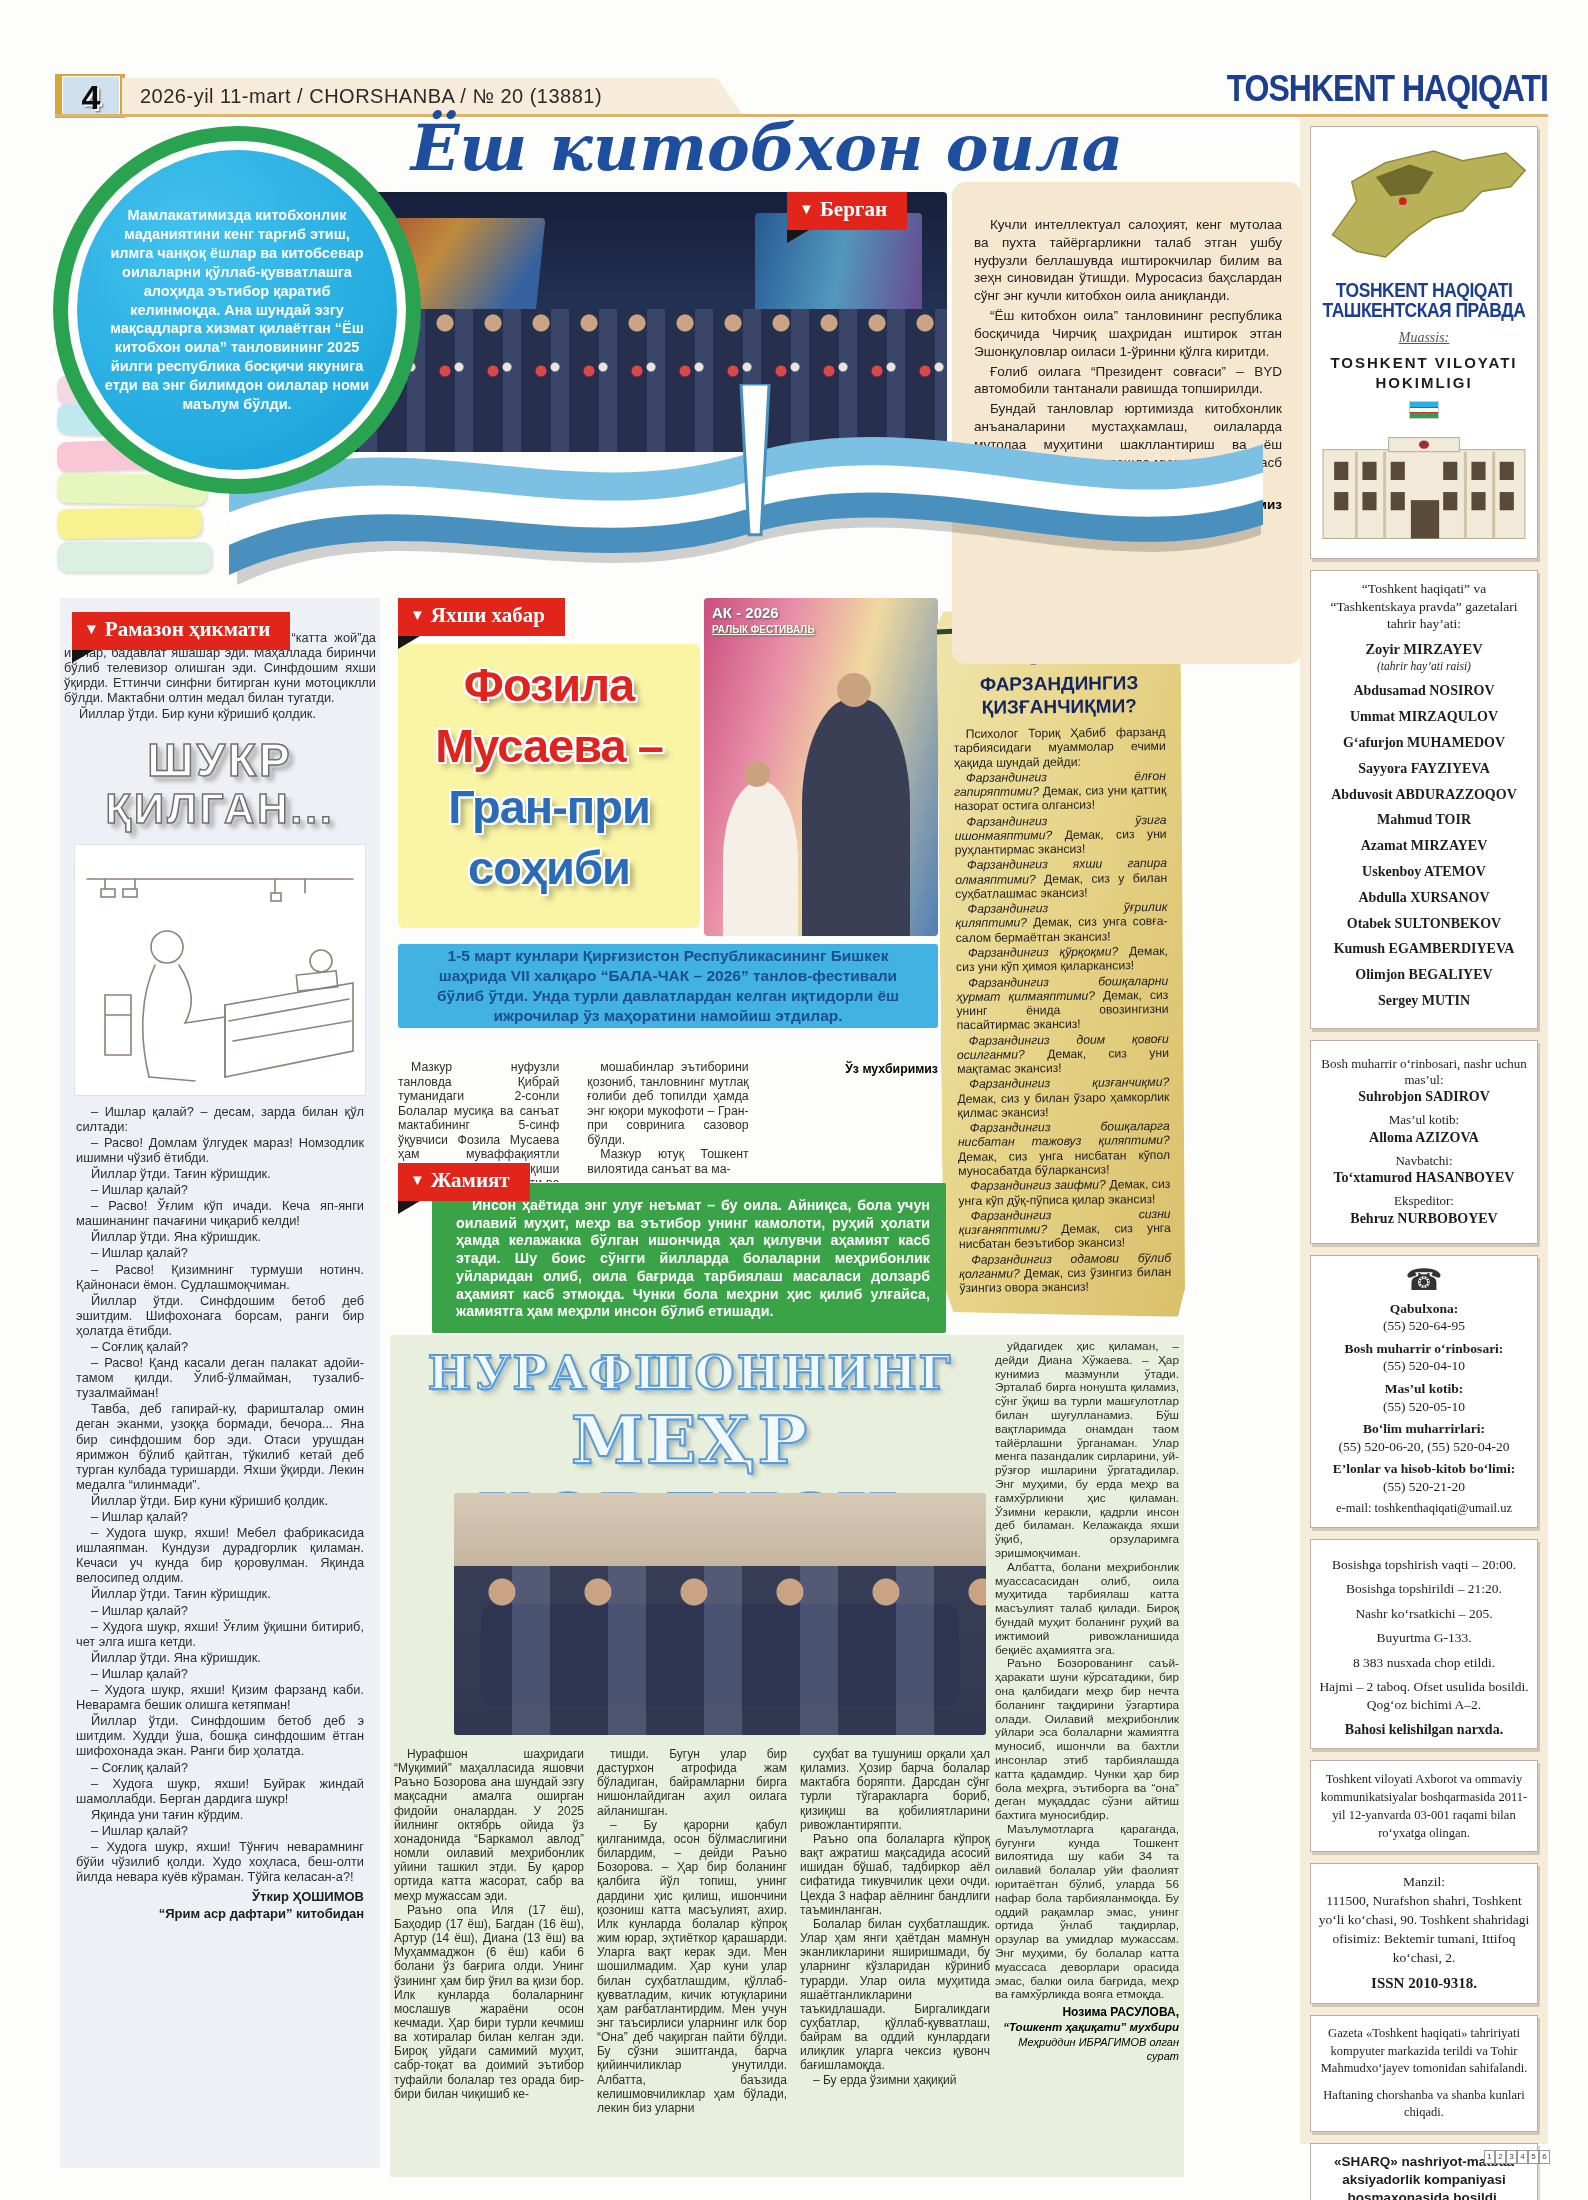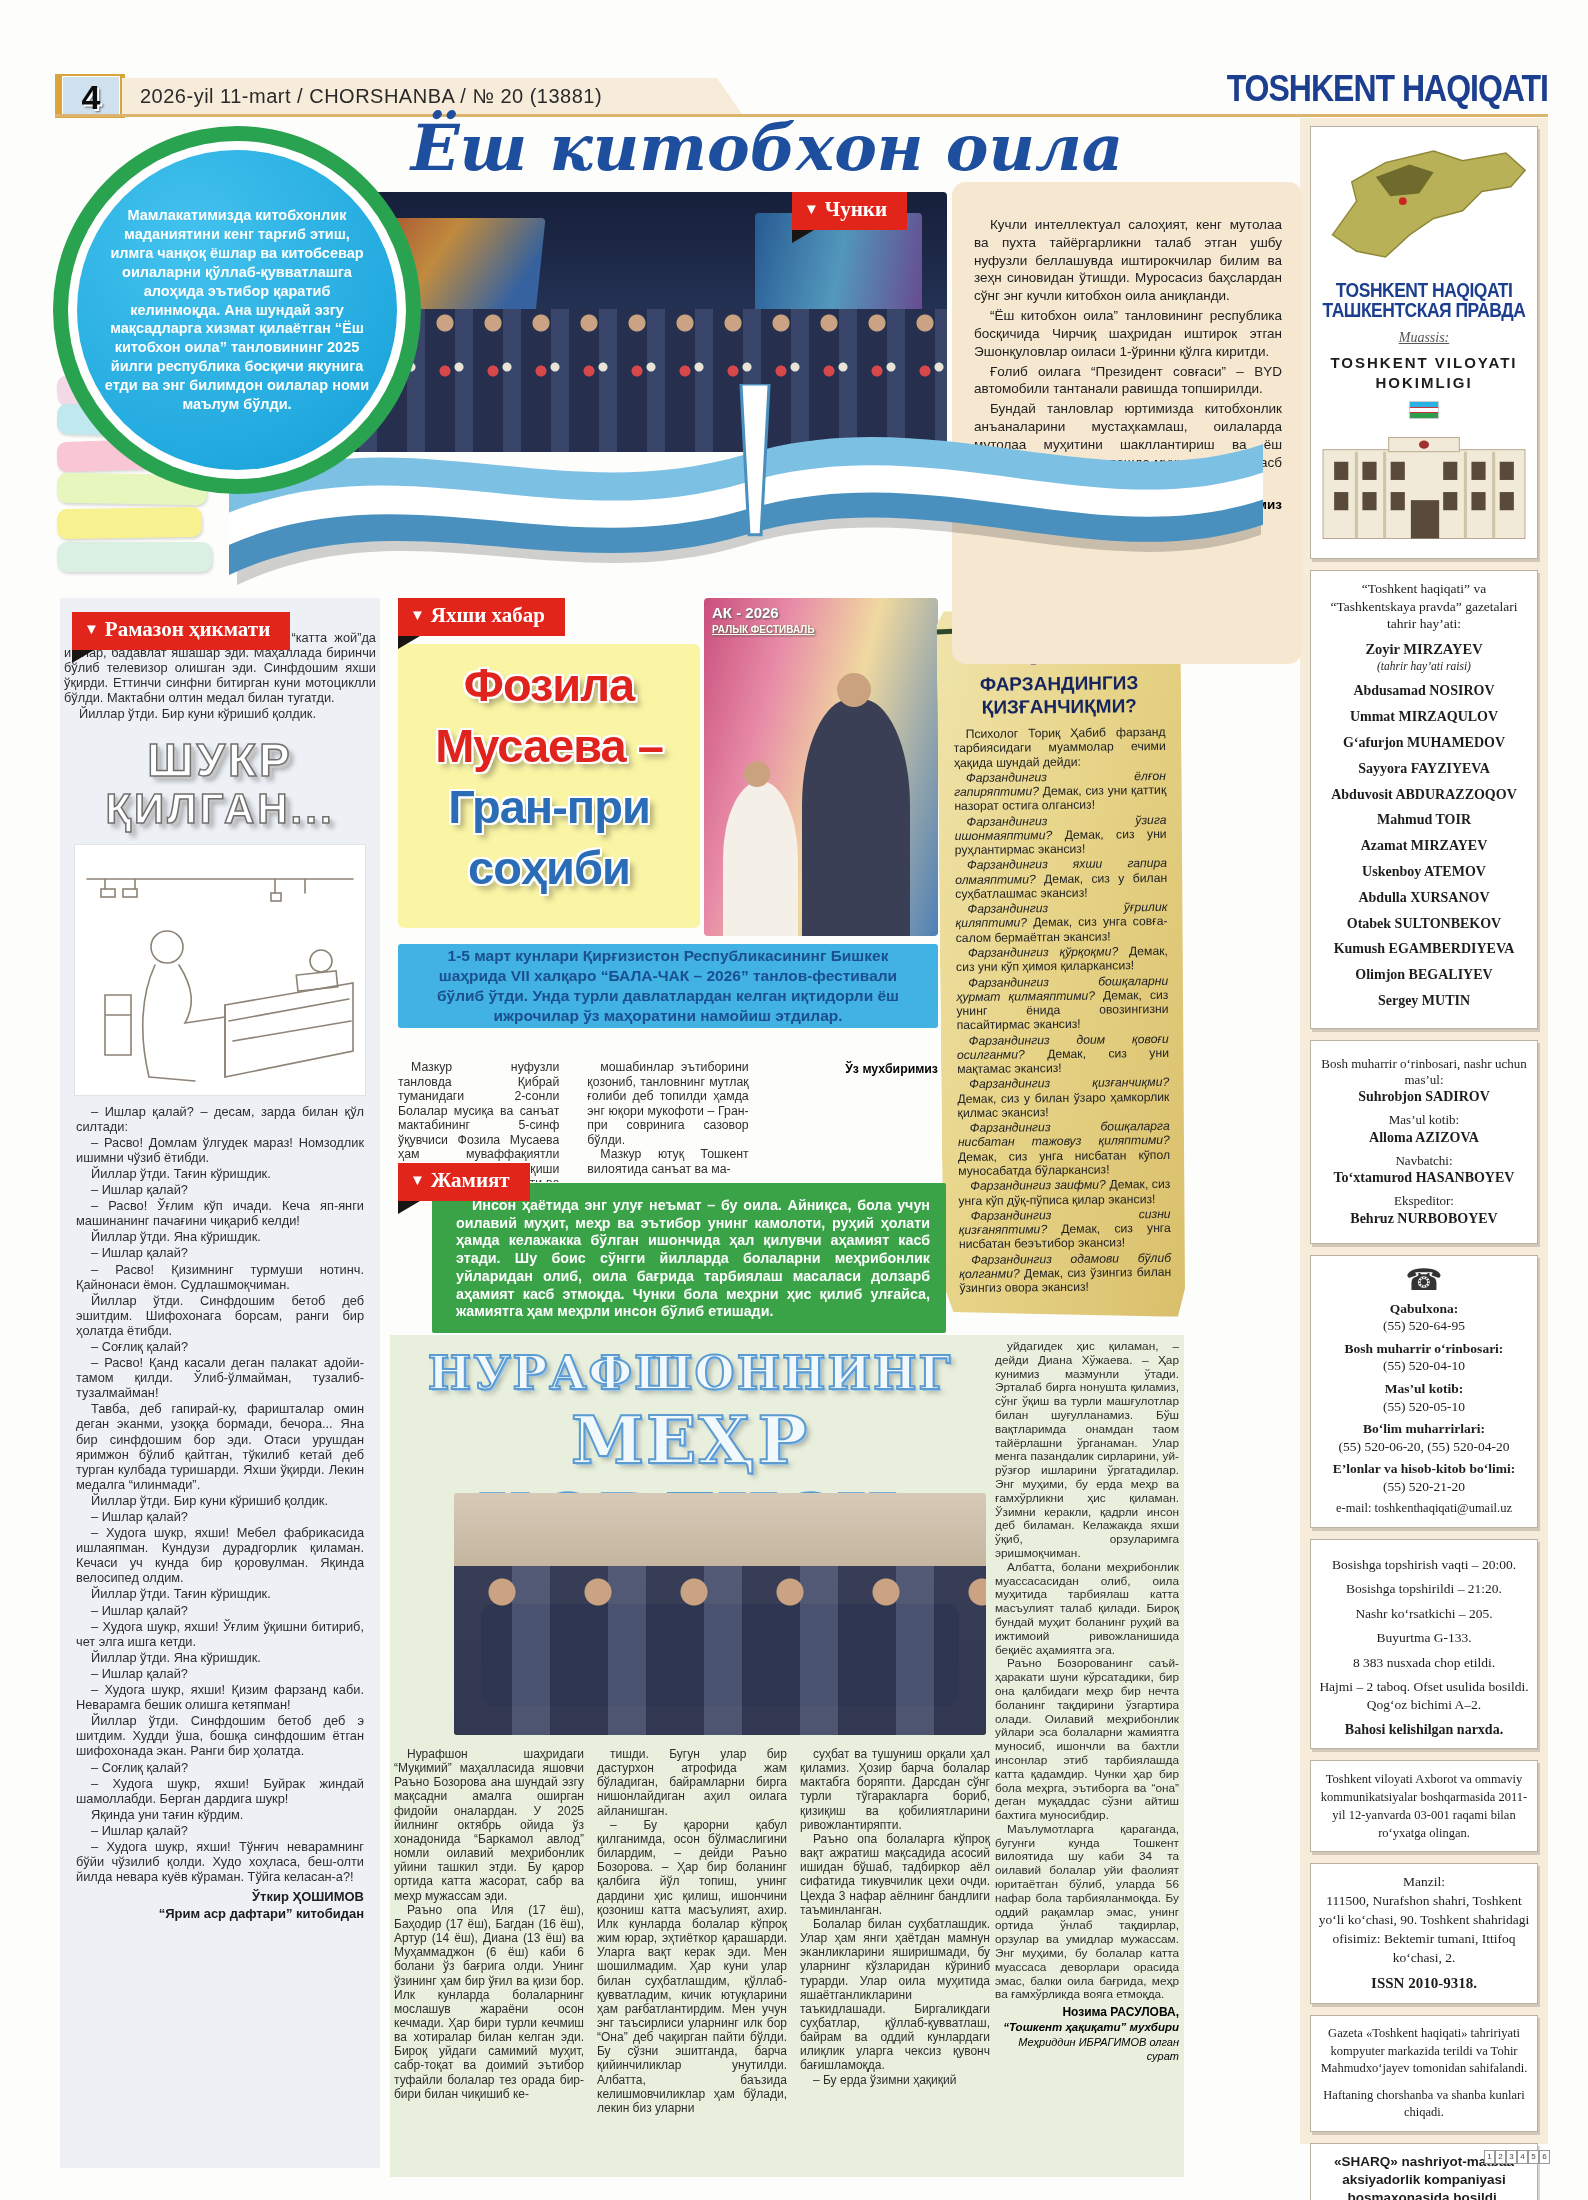--- a/index.html
+++ b/index.html
@@ -203,21 +203,21 @@
       <div class="blob-white">
           <div class="blob-blue">Мамлакатимизда китобхонлик маданиятини кенг тарғиб этиш, илмга чанқоқ ёшлар ва китобсевар оилаларни қўллаб-қувватлашга алоҳида эътибор қаратиб келинмоқда. Ана шундай эзгу мақсадларга хизмат қилаётган “Ёш китобхон оила” танловининг 2025 йилги республика босқичи якунига етди ва энг билимдон оилалар номи маълум бўлди.</div>
         </div>
     </div>
     <div class="main-headline">Ёш китобхон оила</div>
     <div class="photo-main">
       <div class="screenL"></div>
       <div class="screenR"></div>
       <div class="crowd"></div>
       <div class="kicker" style="right:40px; left:auto; top:0;">
-        <span class="tri">▼</span><span>Чунки</span>
+        <span class="tri">▼</span><span>Берган</span>
       </div>
     </div>
     <svg class="waves" viewBox="0 0 1030 215" preserveAspectRatio="none">
       <path d="M8,168 C180,88 335,183 515,128 C700,73 870,173 1028,118 L1028,150 C870,205 700,105 515,160 C335,215 180,120 8,200 Z" fill="rgba(0,0,0,0.18)"></path>
       <path d="M0,160 C175,80 330,175 515,120 C700,65 865,165 1030,110 L1030,140 C865,195 700,95 515,150 C330,205 175,110 0,190 Z" fill="#4a90bf"></path>
       <path d="M0,130 C175,55 330,150 515,95 C700,40 865,140 1030,85 L1030,115 C865,170 700,70 515,125 C330,180 175,85 0,160 Z" fill="#ffffff"></path>
       <path d="M0,100 C175,30 330,125 515,70 C700,15 865,115 1030,60 L1030,88 C865,143 700,43 515,98 C330,153 175,58 0,128 Z" fill="#7cc0e4"></path>
       <path d="M510,0 L538,0 L530,150 L518,150 Z" fill="#ffffff" stroke="#4a90bf" stroke-width="3"></path>
     </svg>
     <div class="cream-lead">

